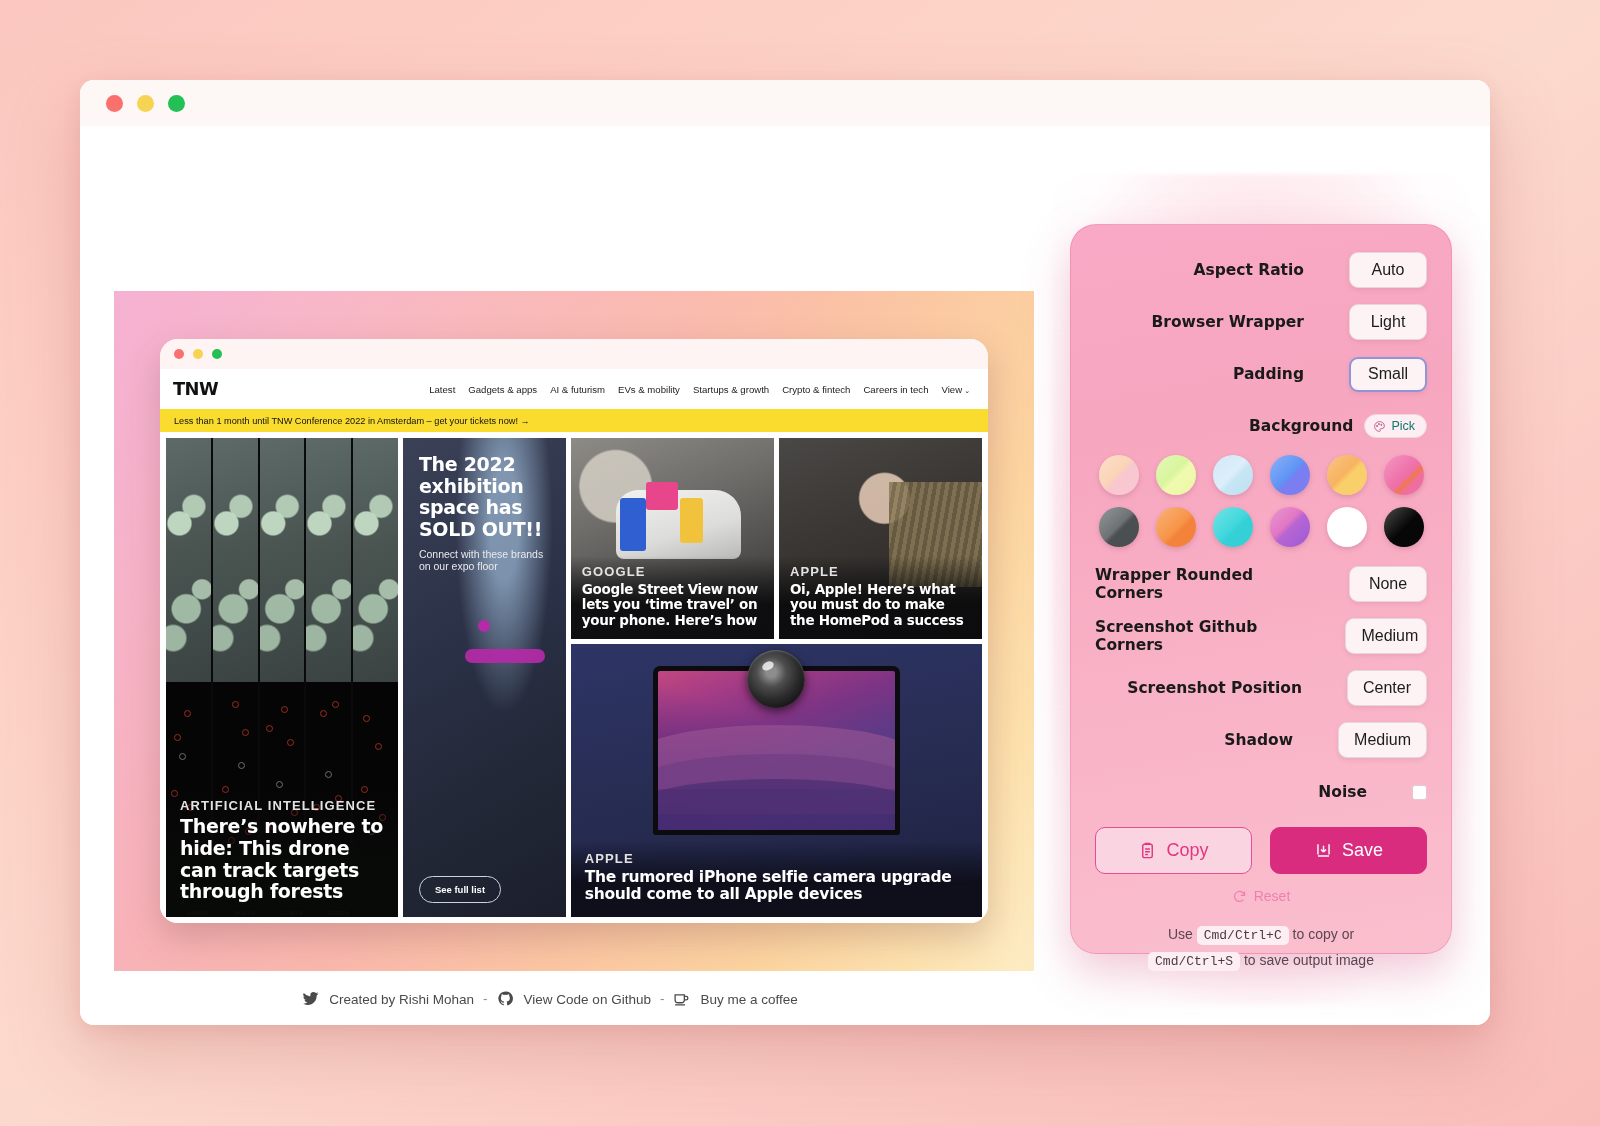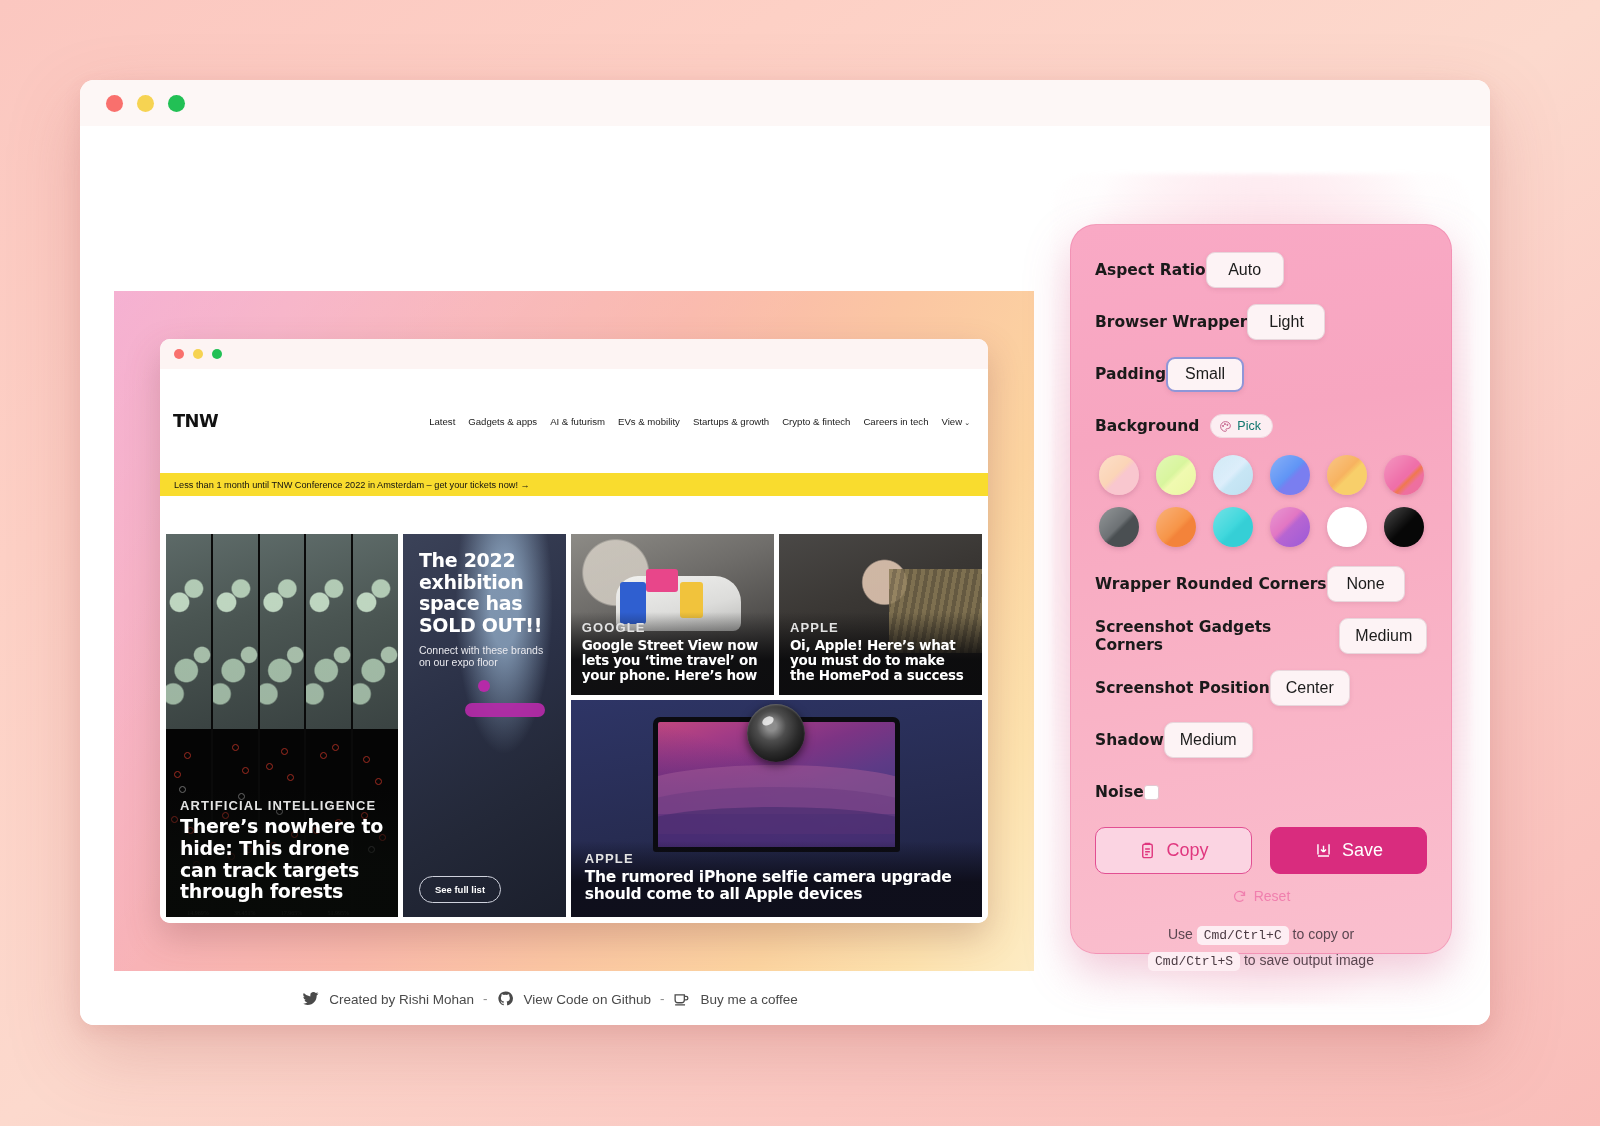--- a/index.html
+++ b/index.html
@@ -55,24 +55,24 @@
     content: "";
     position: absolute; inset: 0;
     background: linear-gradient(135deg, rgba(255,255,255,0.18) 0%, rgba(255,255,255,0) 45%);
   }
 
   
   .inner-window {
     position: absolute;
     left: 46px; top: 48px; right: 46px; bottom: 48px;
     background: #fff;
-    border-radius: 10px;
+    border-radius: 18px;
     box-shadow: 0 14px 34px rgba(120,60,70,0.26);
     overflow: hidden;
-    display: flex; flex-direction: column; gap: 32px;
+    display: flex; flex-direction: column;
   }
   .inner-titlebar {
     height: 30px;
     background: #fdf4f3;
     display: flex; align-items: center;
     padding-left: 14px;
     flex: 0 0 auto;
   }
   .inner-lights { display: flex; gap: 9px; }
   .inner-light { width: 10px; height: 10px; border-radius: 50%; }
@@ -350,23 +350,24 @@
     width: 382px; height: 730px;
     border-radius: 26px;
     background: linear-gradient(170deg, #f9a9c5 0%, #f7a6c0 28%, #f9b3c6 62%, #fabfce 100%);
     border: 1px solid rgba(236,120,165,0.45);
     box-shadow: 0 18px 44px rgba(214,104,146,0.34);
     padding: 26px 24px 18px;
     display: flex; flex-direction: column;
   }
 
   .row {
-    display: flex; align-items: center; justify-content: flex-start;
+    display: flex; align-items: center; justify-content: flex-end;
     margin-bottom: 14px;
     min-height: 38px;
+    gap: 45px;
   }
   .row-label {
     font-size: 15.5px;
     font-weight: 700;
     color: #1a1a1a;
     font-family: "DejaVu Sans", sans-serif;
   }
   .pill {
     background: #fdf3f5;
     border: 1px solid #e8d6dc;
@@ -695,21 +696,21 @@
         <div class="swatch" style="background:#ffffff"></div>
         <div class="swatch" style="background:#070707"></div>
       </div>
 
       <div class="row">
         <div class="row-label">Wrapper Rounded Corners</div>
         <div class="pill">None</div>
       </div>
 
       <div class="row">
-        <div class="row-label">Screenshot Gadgets Corners</div>
+        <div class="row-label">Screenshot Github Corners</div>
         <div class="pill">Medium</div>
       </div>
 
       <div class="row">
         <div class="row-label">Screenshot Position</div>
         <div class="pill">Center</div>
       </div>
 
       <div class="row">
         <div class="row-label">Shadow</div>

